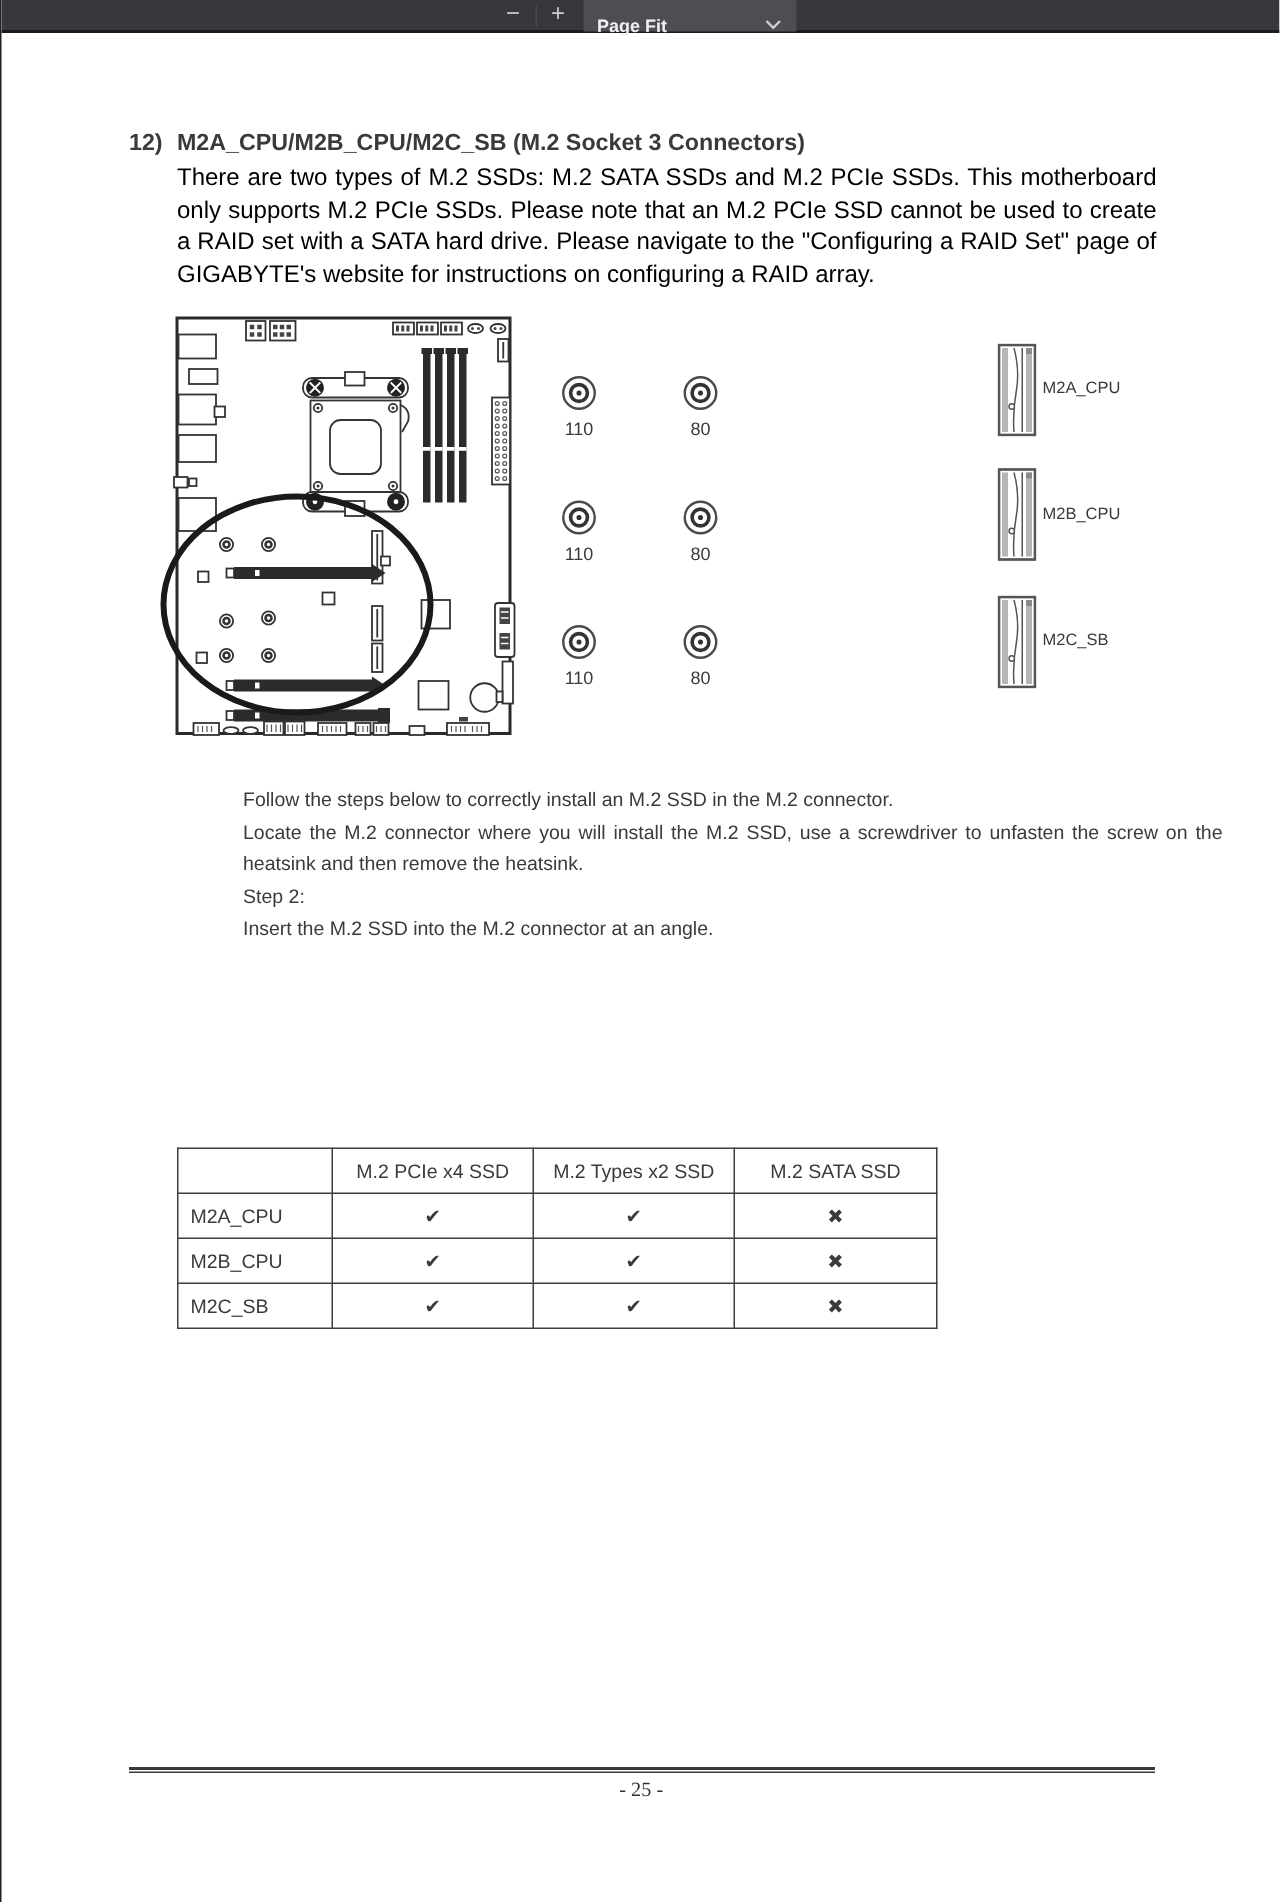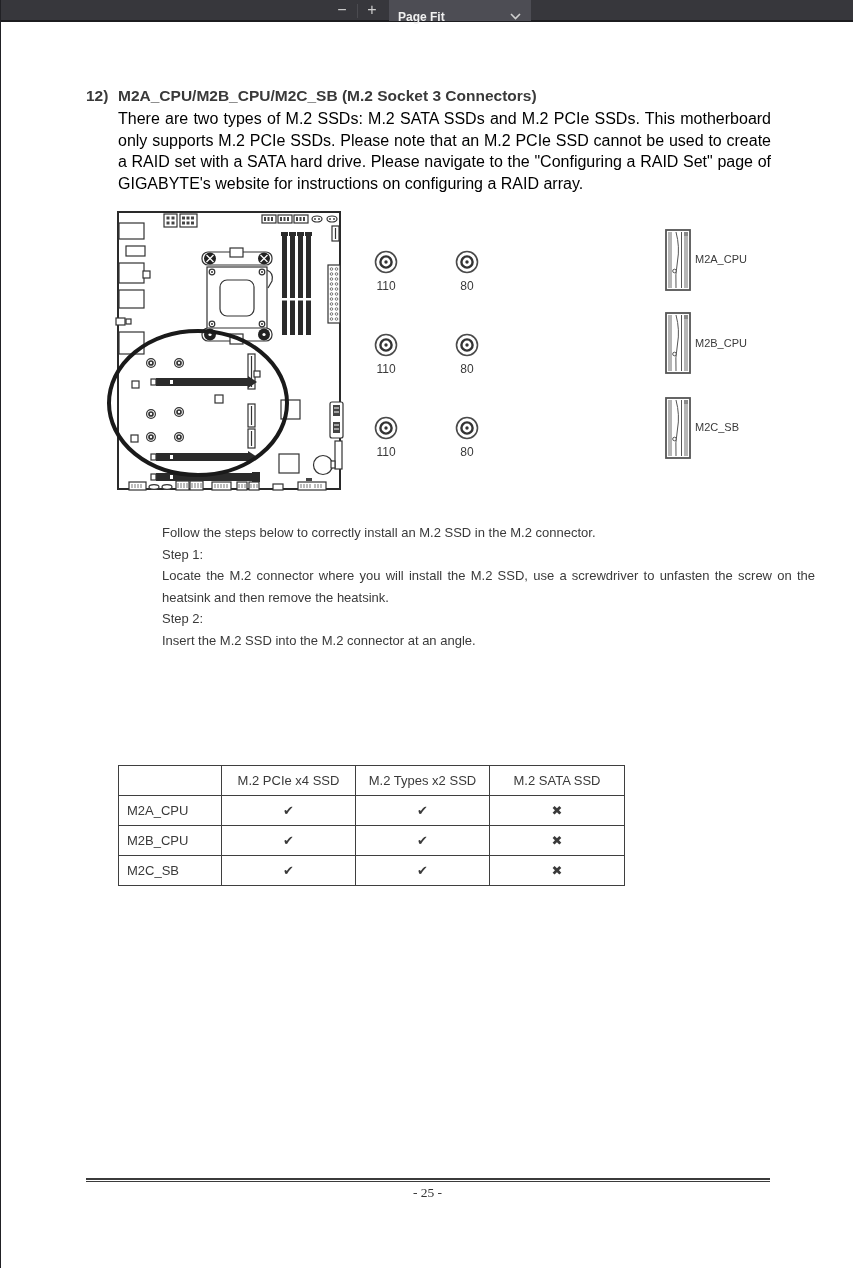--- a/index.html
+++ b/index.html
@@ -416,21 +416,20 @@
       <rect x="19" y="3" width="4" height="56" fill="#b5b5b5"></rect>
     <path d="M11 3 q4 15 1.5 29 T11 59" stroke="#555" stroke-width="1" fill="none"></path>
     <line x1="16.5" y1="3" x2="16.5" y2="59" stroke="#555" stroke-width="1"></line>
     <circle cx="9.5" cy="42" r="1.8" fill="#fff" stroke="#555" stroke-width="1"></circle>
     <rect x="19" y="3" width="4" height="4" fill="#8a8a8a"></rect>
   </svg>
   <div class="m2lbl" style="top:421px;">M2C_SB</div>
 
   <div class="steps">
     <p>Follow the steps below to correctly install an M.2 SSD in the M.2 connector.</p>
-    <p>Step 1:</p>
     <p class="just">Locate the M.2 connector where you will install the M.2 SSD, use a screwdriver to unfasten the screw on the heatsink and then remove the heatsink.</p>
     <p>Step 2:</p>
     <p>Insert the M.2 SSD into the M.2 connector at an angle.</p>
   </div>
 
   <table class="support">
     <colgroup>
         <col style="width:103px">
         <col style="width:134px">
         <col style="width:134px">

